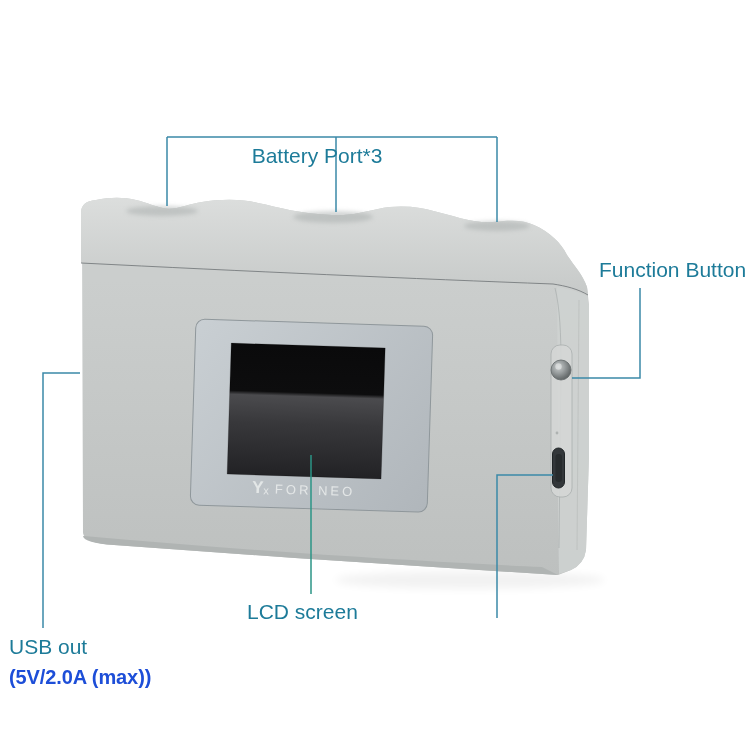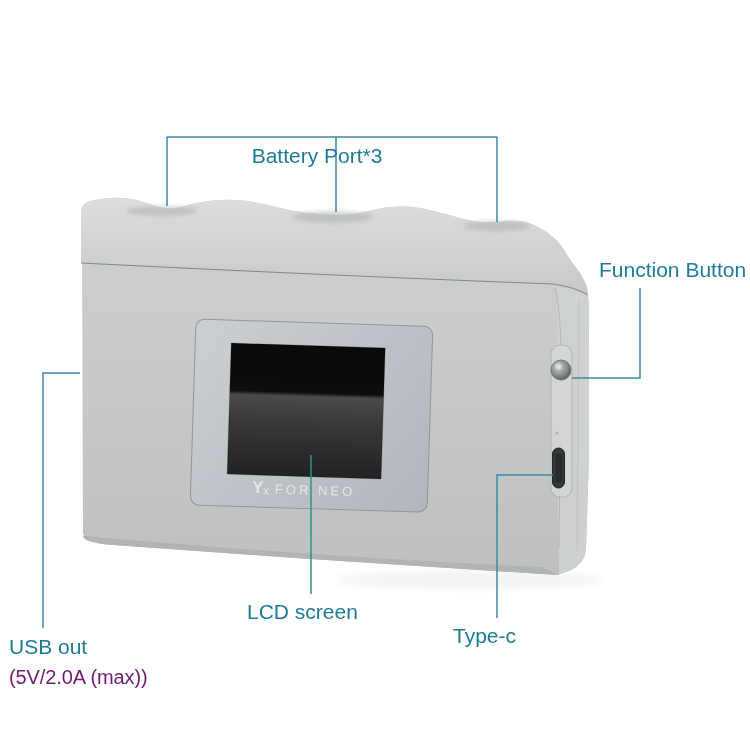--- a/index.html
+++ b/index.html
@@ -2,21 +2,21 @@
 <html><head>
 <meta charset="utf-8">
 <style>
   html,body{margin:0;padding:0;background:#ffffff;}
   .stage{
     position:relative;width:750px;height:750px;background:#ffffff;overflow:hidden;
     font-family:"Liberation Sans", sans-serif;
   }
   .stage svg{position:absolute;left:0;top:0;}
   .label{position:absolute;color:#1d7b99;font-size:21px;line-height:1.25;white-space:nowrap;}
-  .label .spec{color:#701a75;font-size:20px;letter-spacing:-0.1px;}
+  .label .spec{color:#1d4ed8;font-size:20px;letter-spacing:-0.1px;font-weight:bold;}
   .label.center{text-align:center;}
   .lbl-battery{left:152px;top:105px;width:330px;margin-top:38px;}
   .lbl-function{left:599px;top:257px;}
   .lbl-usb{left:9px;top:631px;line-height:31px;}
   .lbl-lcd{left:247px;top:599px;}
   .lbl-typec{left:453px;top:620px;line-height:31px;}
 </style>
 </head>
 <body>
 
@@ -119,16 +119,15 @@
   <div class="label lbl-function">Function Button</div>
 
   <div class="label lbl-usb">
     <div>USB out</div>
     <div class="spec">(5V/2.0A (max))</div>
   </div>
 
   <div class="label lbl-lcd">LCD screen</div>
 
   <div class="label lbl-typec">
-    <div>Type-c</div>
   </div>
 
 </div>
 
 </body></html>

